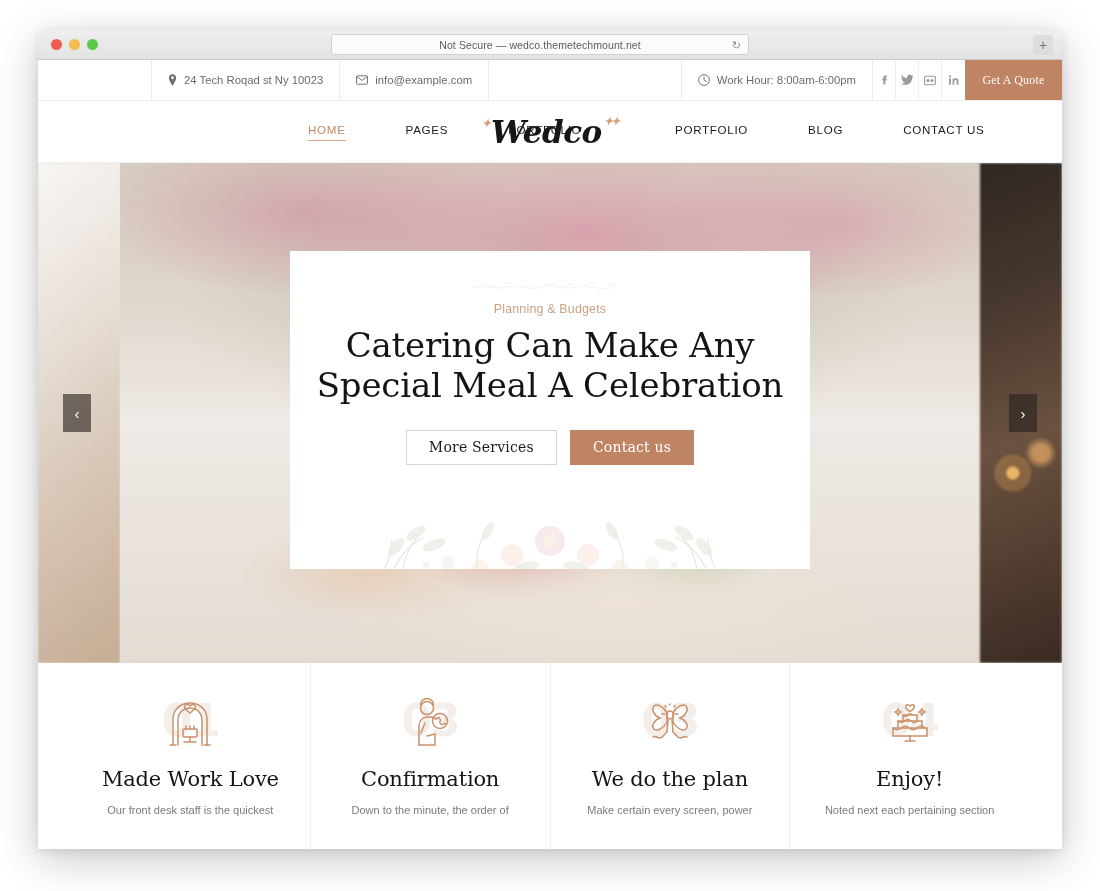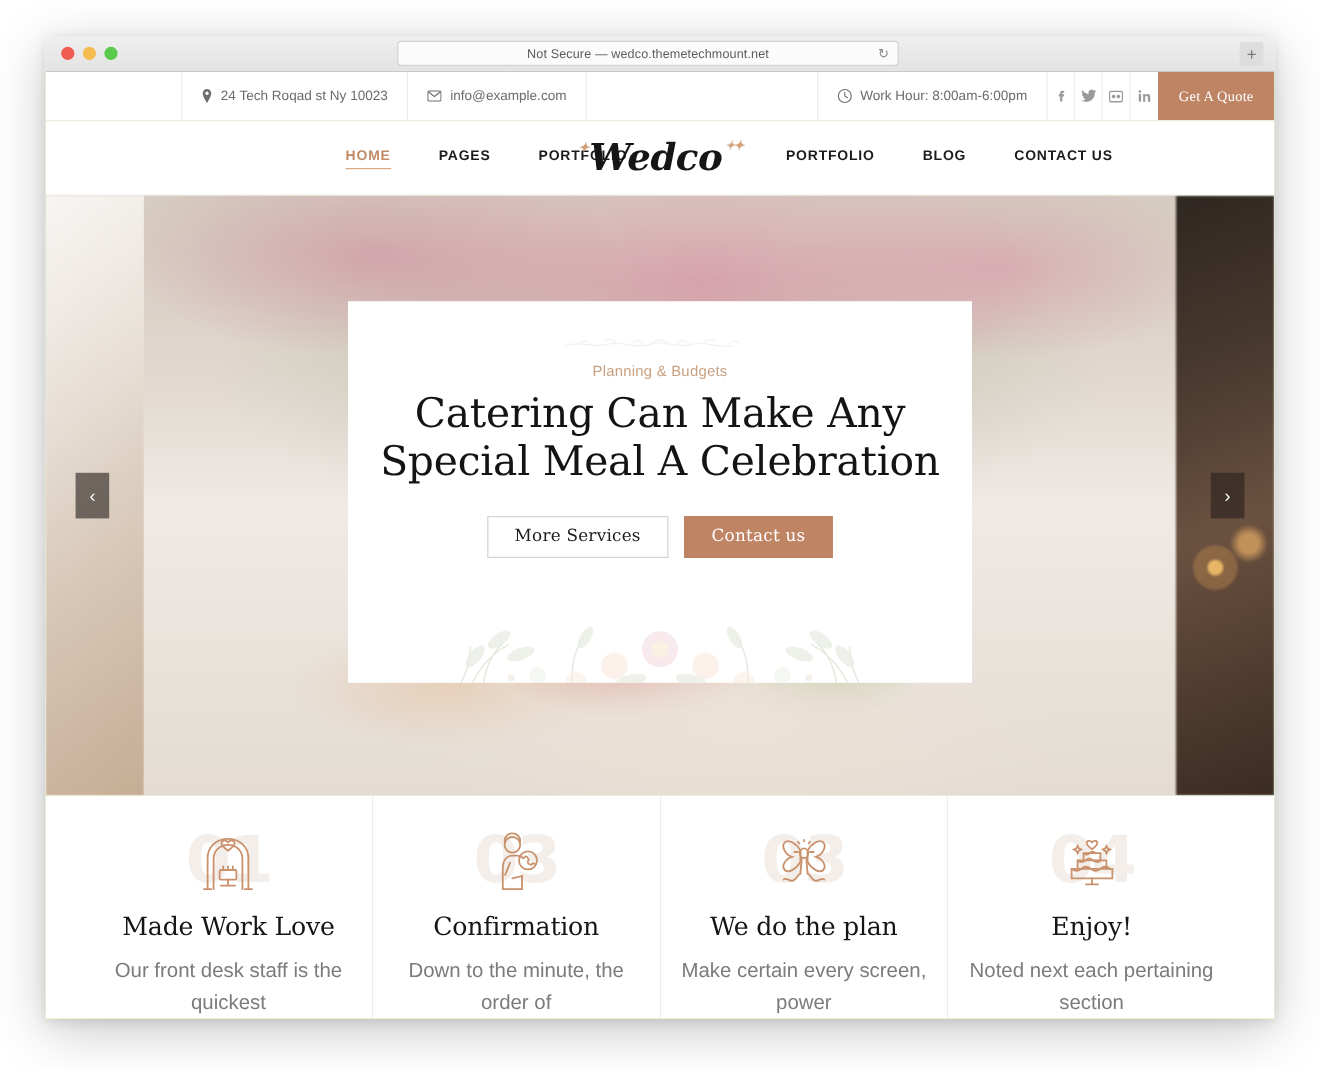--- a/index.html
+++ b/index.html
@@ -40,21 +40,21 @@
     position:absolute; right:7px; top:50%; transform:translateY(-50%);
     font-size:11px; color:#8d8d8d;
   }
   .newtab{
     position:absolute; right:9px; top:5px; width:20px; height:20px;
     background:#dedddd; border-radius:3px;
     display:flex; align-items:center; justify-content:center;
     color:#797878; font-size:14px; line-height:1;
   }
 
-  .viewport{ position:relative; height:789px; background:#bef264; overflow:hidden; }
+  .viewport{ position:relative; height:789px; background:#000000; overflow:hidden; }
 
   
   .topbar{
     height:41px; display:flex; align-items:stretch;
     border-bottom:1px solid #ececec; background:#fff;
   }
   .tb-spacer{ flex:0 0 113px; }
   .tb-cell{
     display:flex; align-items:center; gap:7px;
     padding:0 16px; border-left:1px solid #ececec;
@@ -77,22 +77,22 @@
   }
 
   
   .navbar{
     height:62px; display:flex; align-items:center;
     background:#fff; position:relative; border-bottom:1px solid #f2f2f2;
   }
   .nav-left{ display:flex; align-items:center; gap:40px; margin-left:250px; }
   .nav-right{ display:flex; align-items:center; gap:40px; position:absolute; left:617px; }
   .nav-item{
-    font-size:11.6px; font-weight:700; letter-spacing:.7px;
-    color:#1b1b1b; text-decoration:none; padding-bottom:4px;
+    font-size:11.6px; font-weight:400; letter-spacing:.7px;
+    color:#1b1b1b; text-decoration:none; padding-bottom:4px;margin-left:20px;
   }
   .nav-item.active{ color:#c08a66; border-bottom:1.5px solid #d9a784; }
   .logo{
     position:absolute; left:50%; transform:translateX(-50%);
     display:flex; align-items:center; gap:2px;
     font-family:"DejaVu Serif", serif; font-style:italic; font-weight:700;
     font-size:31px; color:#161616; letter-spacing:-.5px;
   }
   .logo .spark{ color:#d3a079; font-size:11px; align-self:flex-start; margin-top:3px; letter-spacing:-2px; }
   .logo .spark2{ color:#d3a079; font-size:11px; align-self:flex-start; margin-top:1px; letter-spacing:-2px; }
@@ -176,29 +176,29 @@
   .feature{
     flex:1 1 0; position:relative;
     display:flex; flex-direction:column; align-items:center;
     padding-top:24px; border-right:1px solid #efefef;
   }
   .feature:last-child{ border-right:0; }
   .fi-wrap{ position:relative; width:96px; height:70px; display:flex; align-items:center; justify-content:center; }
   .fi-num{
     position:absolute; left:50%; top:50%; transform:translate(-50%,-52%);
     font-family:"DejaVu Sans", sans-serif; font-weight:700;
-    font-size:54px; color:#f3eee9; letter-spacing:-2px; line-height:1; z-index:0;
+    font-size:44px; color:#f3eee9; letter-spacing:-2px; line-height:1; z-index:0;
   }
   .fi-icon{ position:relative; z-index:1; }
   .f-title{
     margin-top:10px; font-family:"DejaVu Serif", serif; font-size:21px;
     color:#151515; letter-spacing:-.2px;
   }
   .f-desc{
-    margin-top:11px; font-size:17px; color:#7b7b7b; text-align:center;
+    margin-top:11px; font-size:11px; color:#7b7b7b; text-align:center;
     line-height:1.6; max-width:215px;
   }
 </style>
 </head>
 <body>
 
 <div class="browser-window">
 
   <div class="titlebar">
     <div class="traffic">

